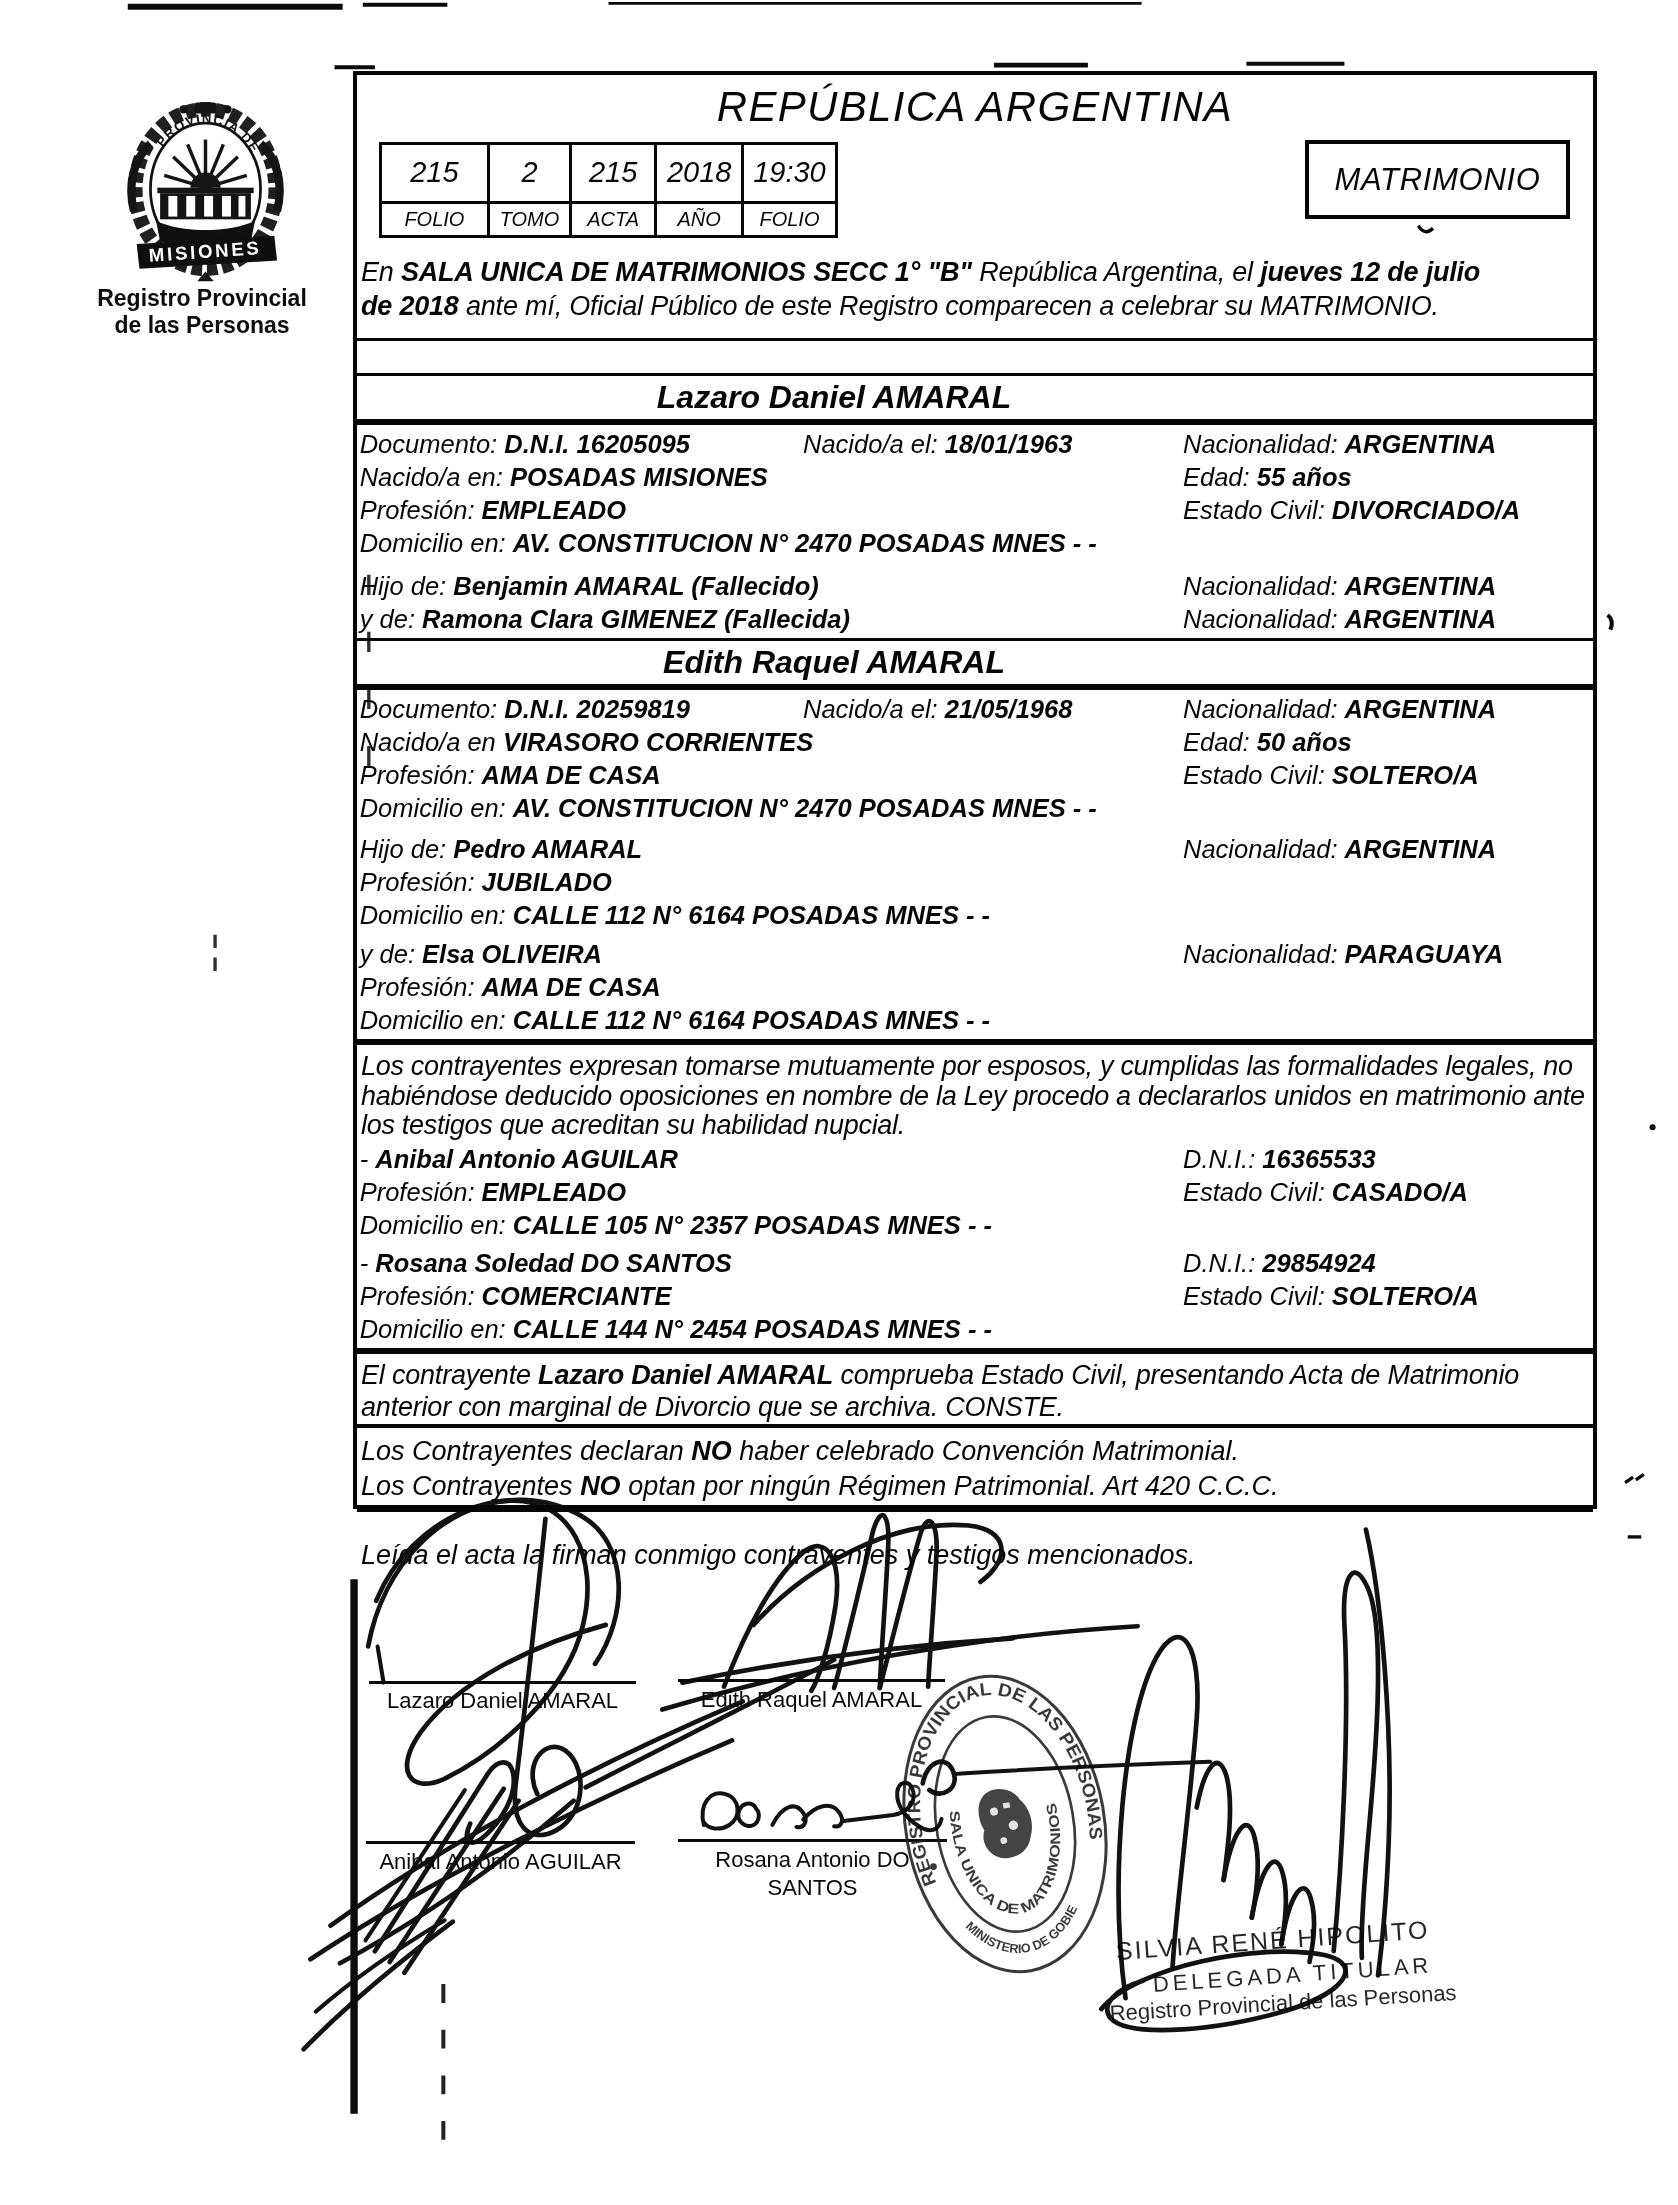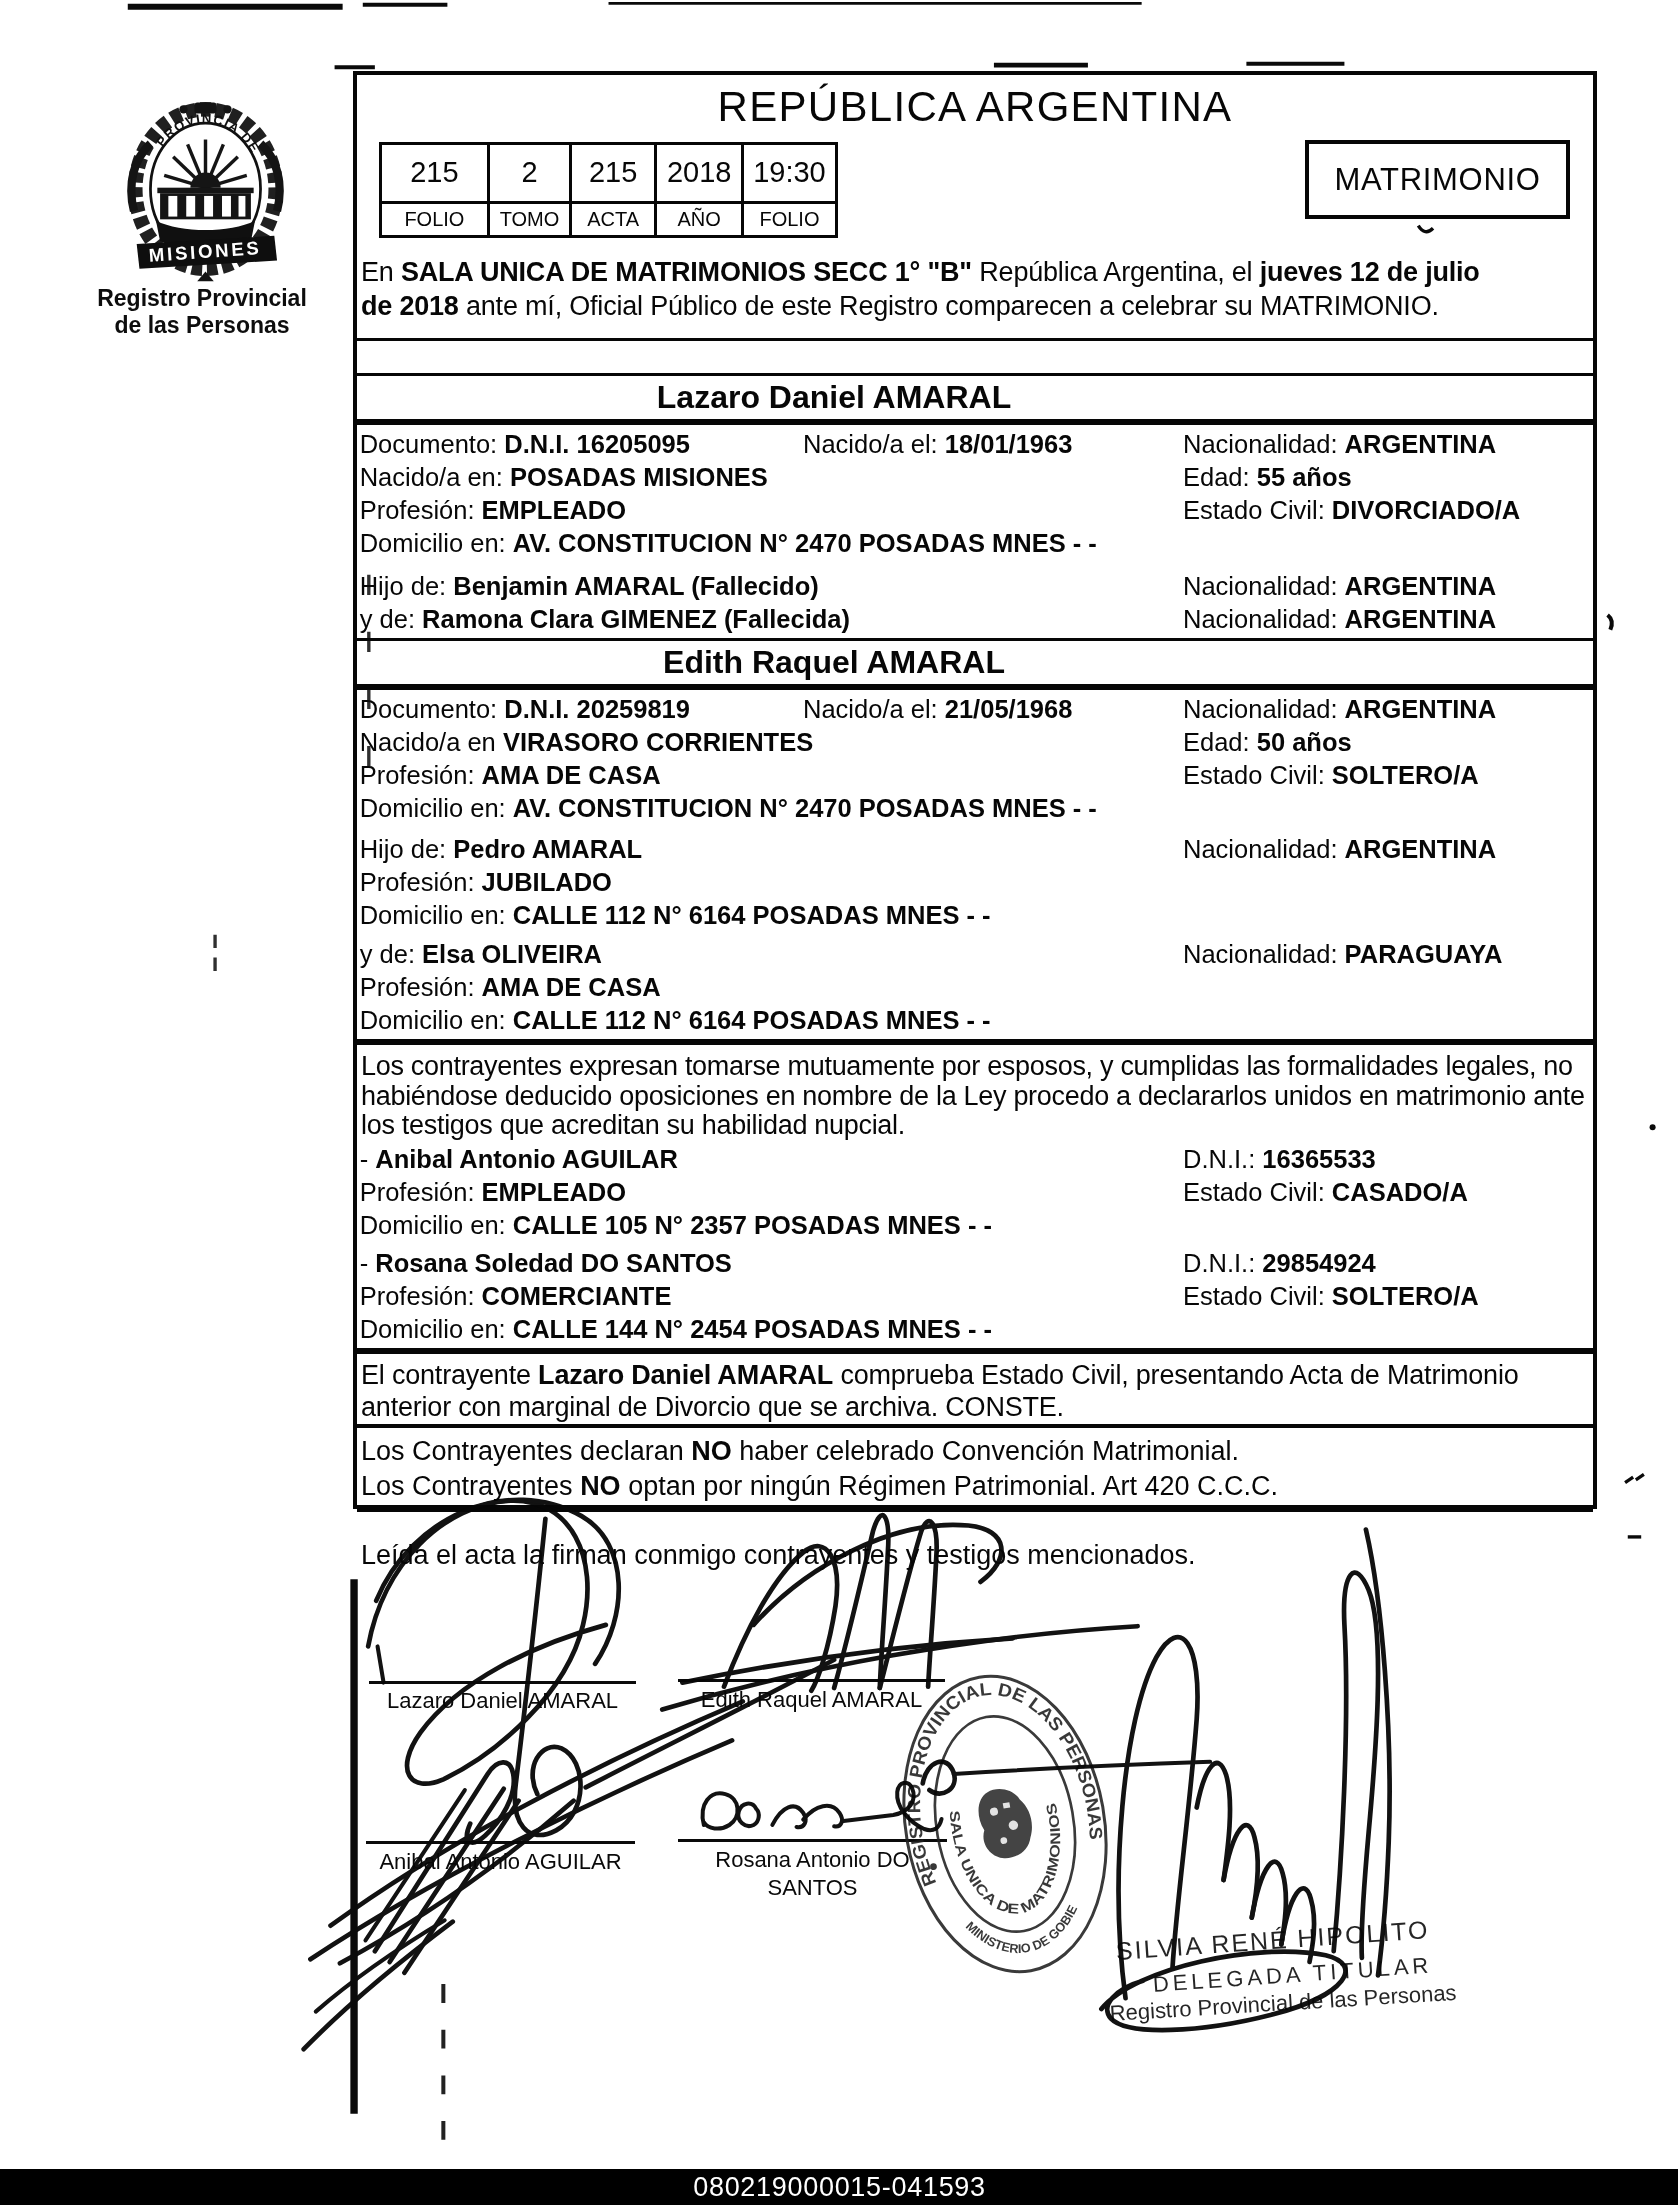--- a/index.html
+++ b/index.html
@@ -10,21 +10,21 @@
   .b{font-weight:700;}
   
   .emblem-wrap{position:absolute; left:122px; top:101px; width:167px; height:183px;}
   .emblem-caption{
     position:absolute; left:86px; top:285px; width:232px; text-align:center;
     font-size:23px; font-weight:700; line-height:27px; color:#0d0d0d;
   }
   
   .frame{
     position:absolute; left:353px; top:71px; width:1244px; height:1438px;
-    border:4.7px solid #060606; box-sizing:border-box; background:transparent;
+    border:4.7px solid #060606; box-sizing:border-box; background:transparent;font-style:italic;
   }
   .head{height:255px; border-bottom:3.4px solid #060606; padding-top:8px; box-sizing:content-box;}
   .title{ text-align:center; font-size:42px; letter-spacing:1.3px; line-height:48px; font-weight:400;}
   .head-row{position:relative; height:101px; margin-top:9.4px;}
   table.registry{position:absolute; left:21.5px; top:1.3px; border-collapse:collapse;}
   table.registry td{
     border:3.4px solid #060606; text-align:center; padding:0 9.4px; white-space:nowrap;
   }
   table.registry .vals td{height:56px; font-size:29px;}
   table.registry .labs td{height:31px; font-size:20px;}
@@ -377,18 +377,15 @@
       <path d="M 2420 2208 l 12 -8 M 2436 2204 l 12 -8" stroke-width="5"></path>
       <path d="M 2424 2289 h 20" stroke-width="5"></path>
       <line x1="549" y1="856" x2="549" y2="1195" stroke-width="5" stroke-dasharray="30 55" opacity=".85"></line>
       <line x1="320" y1="1392" x2="320" y2="1450" stroke-width="5" stroke-dasharray="20 14" opacity=".85"></line>
       <line x1="660" y1="2955" x2="660" y2="3225" stroke-width="6" stroke-dasharray="28 40" opacity=".9"></line>
       <line x1="527" y1="2352" x2="527" y2="3148" stroke-width="11"></line>
     </g>
     <circle cx="2461" cy="1679" r="4.5" fill="#0a0a0a"></circle>
   </svg>
 
-  <div class="footer-bar">
-    <span>080219000015-041593</span>
-  </div>
 
 </div>
 
 
 </body></html>

